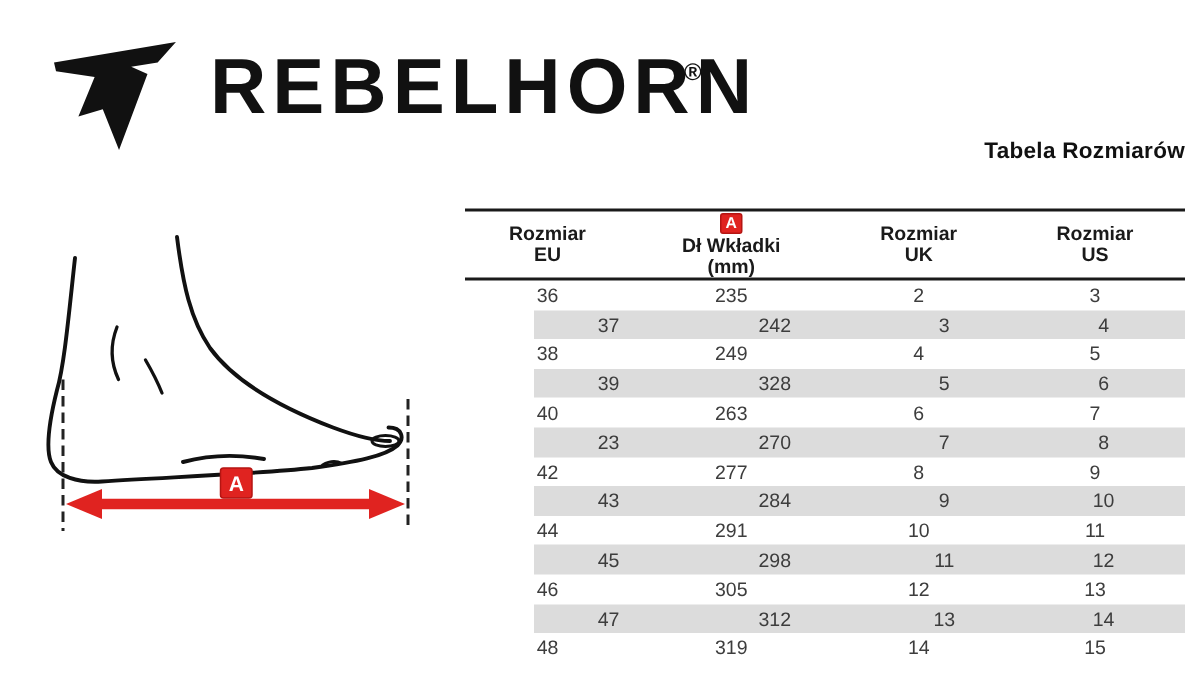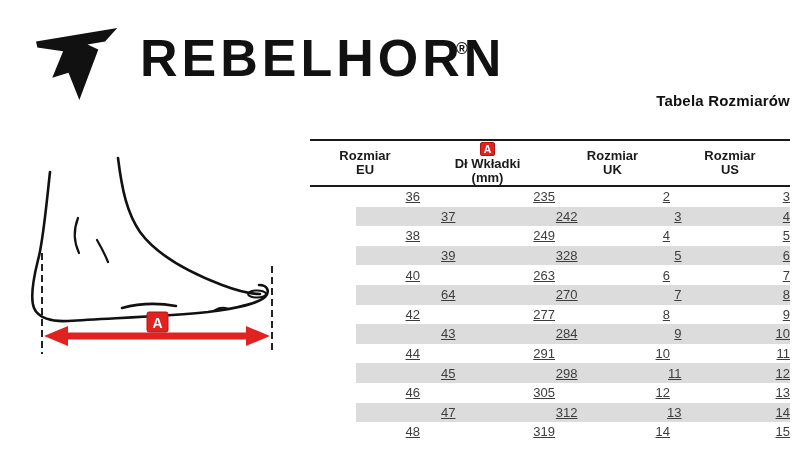--- a/index.html
+++ b/index.html
@@ -31,21 +31,21 @@
     font-size:13px;font-weight:bold;color:#1a1a1a;line-height:14px;}
   .c0{width:110px;} .c1{width:135px;} .c2{width:115px;} .c3{width:120px;}
   .hbadge{
     display:block;width:15px;height:14px;margin:0 auto 1px auto;
     background:var(--red);border:1px solid #b51512;border-radius:2px;
     color:#fff;font-size:10.5px;font-weight:bold;line-height:13px;text-align:center;
     box-sizing:border-box;
   }
   .trow{display:flex;align-items:center;height:19.6px;font-size:13px;color:var(--cell);}
   .trow.alt{background:var(--rowalt);margin-left:46px;}
-  .tcell{text-align:right;text-decoration:underline;}
+  .tcell{text-align:center;}
   .tcell:nth-child(1){width:110px;}
   .tcell:nth-child(2){width:135px;}
   .tcell:nth-child(3){width:115px;}
   .tcell:nth-child(4){width:120px;}
   
   .foot-figure{position:absolute;left:10px;top:148px;}
 </style>
 </head>
 <body>
 
@@ -135,21 +135,21 @@
           <div class="tcell">5</div>
           <div class="tcell">6</div>
         </div>
         <div class="trow">
           <div class="tcell">40</div>
           <div class="tcell">263</div>
           <div class="tcell">6</div>
           <div class="tcell">7</div>
         </div>
         <div class="trow alt">
-          <div class="tcell">64</div>
+          <div class="tcell">23</div>
           <div class="tcell">270</div>
           <div class="tcell">7</div>
           <div class="tcell">8</div>
         </div>
         <div class="trow">
           <div class="tcell">42</div>
           <div class="tcell">277</div>
           <div class="tcell">8</div>
           <div class="tcell">9</div>
         </div>

